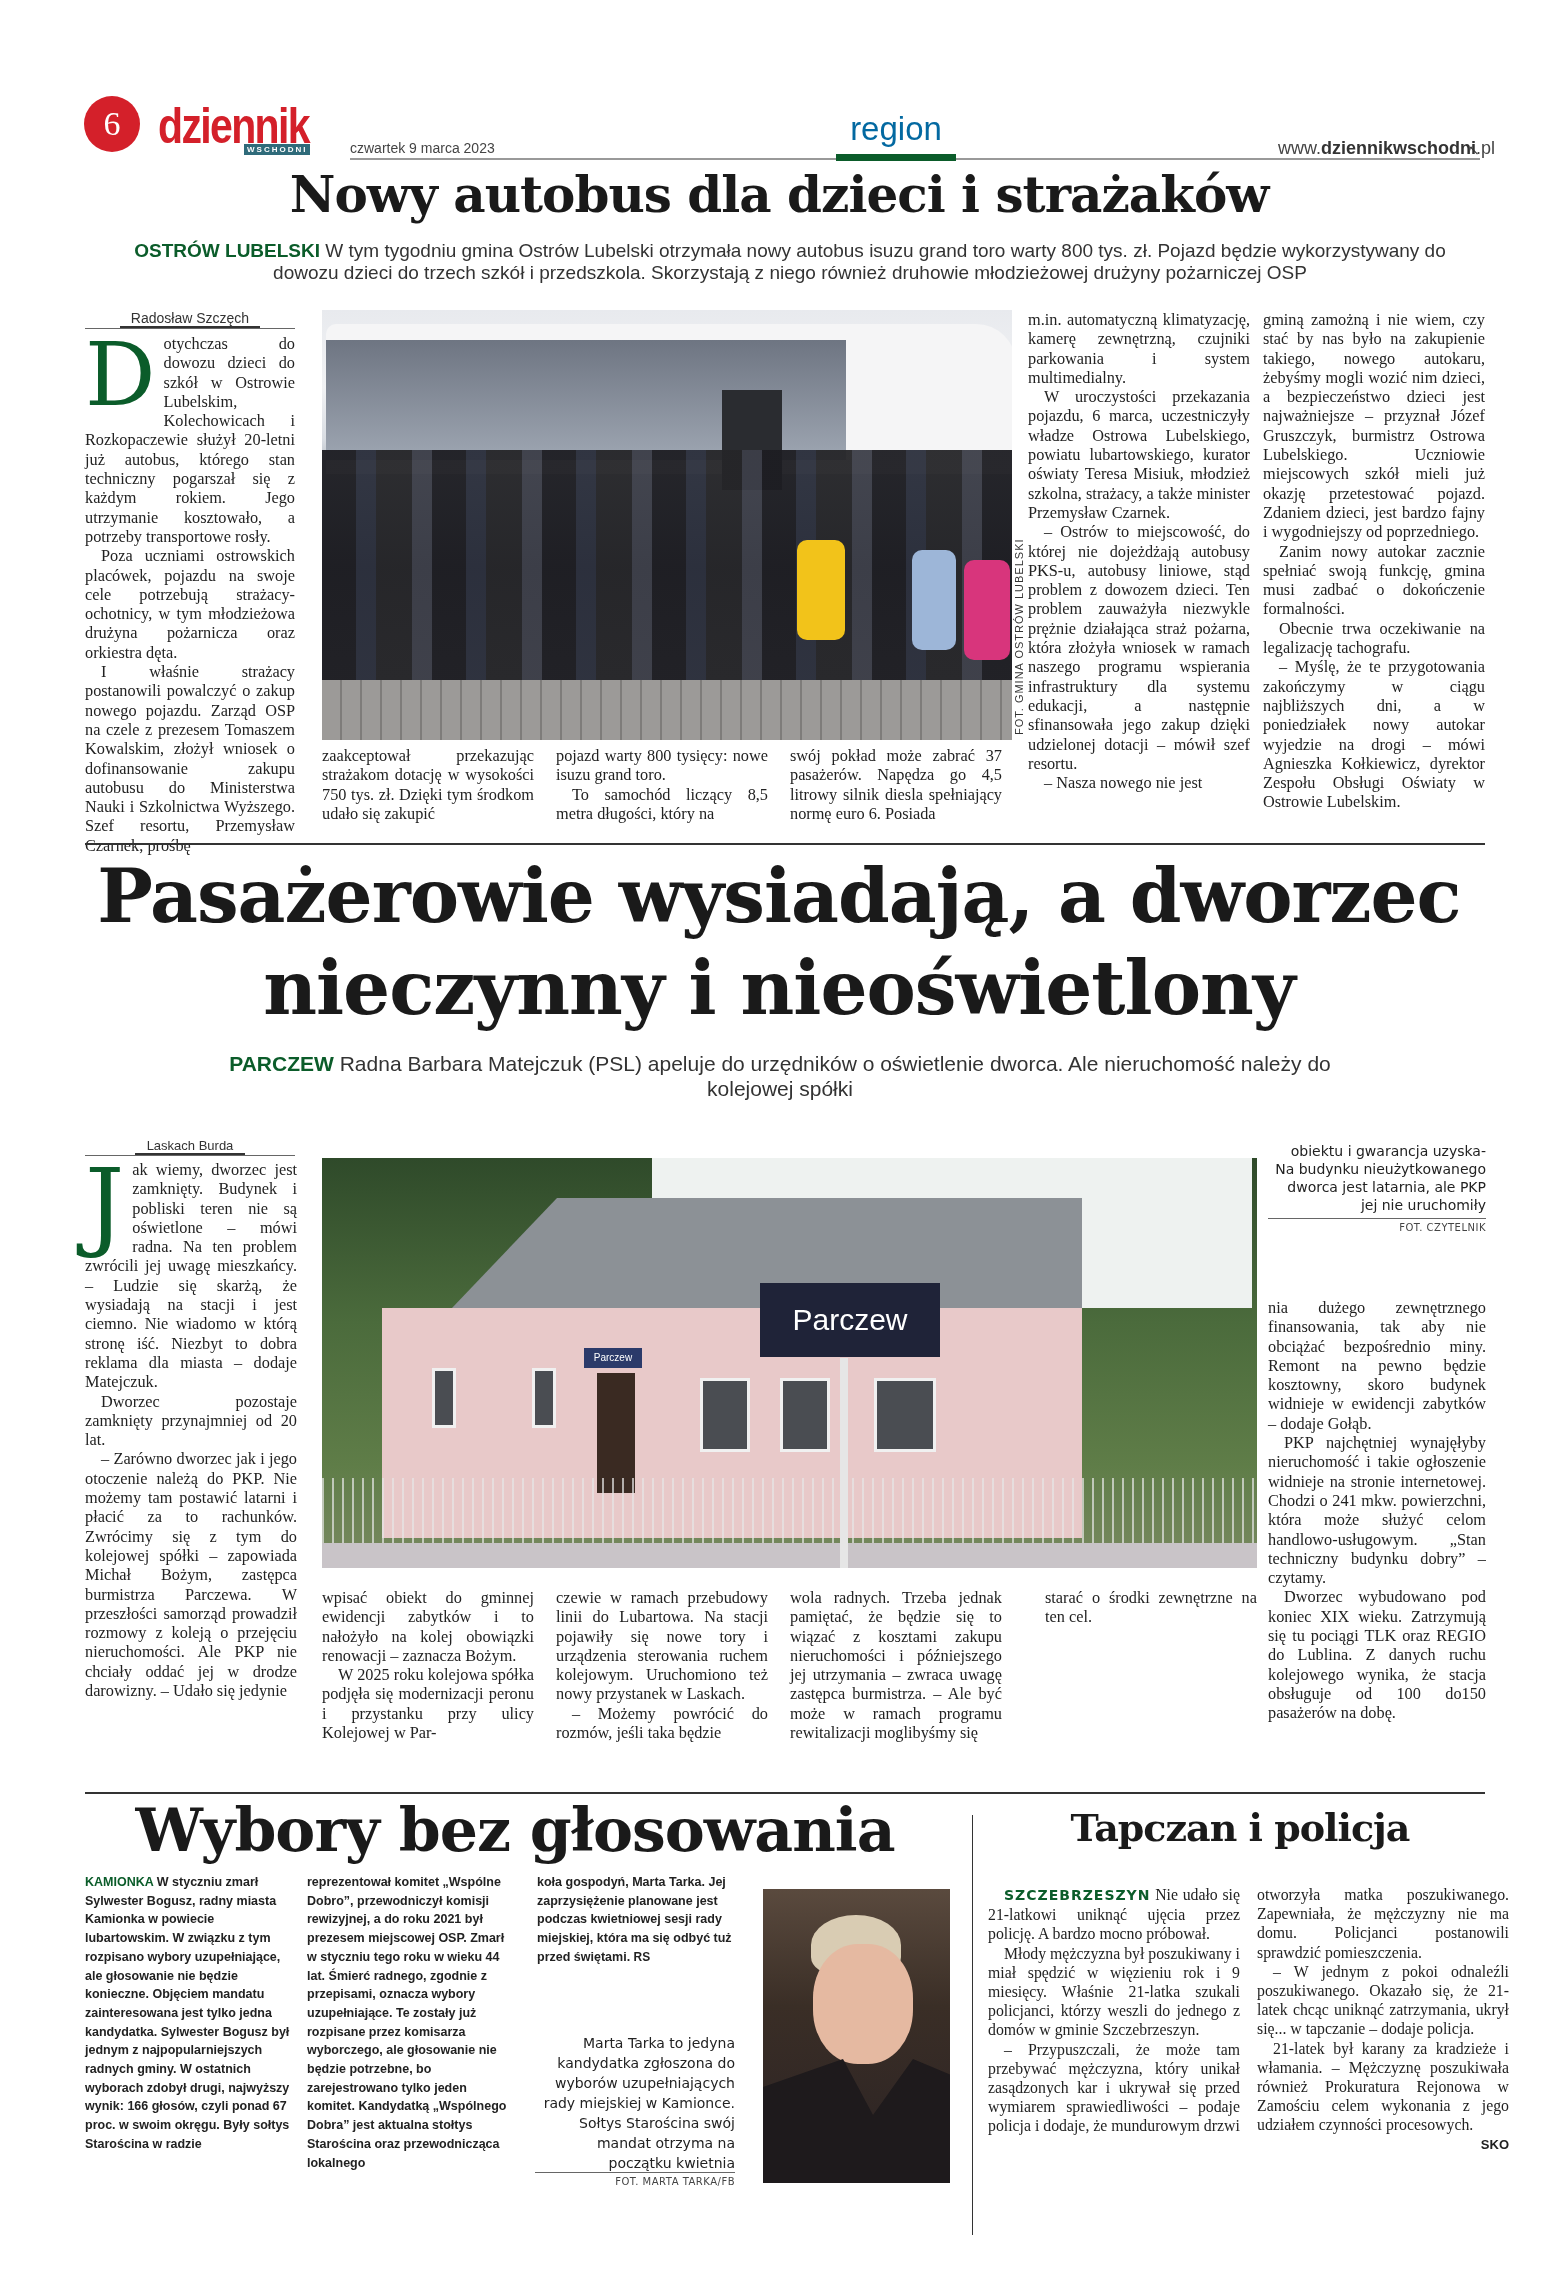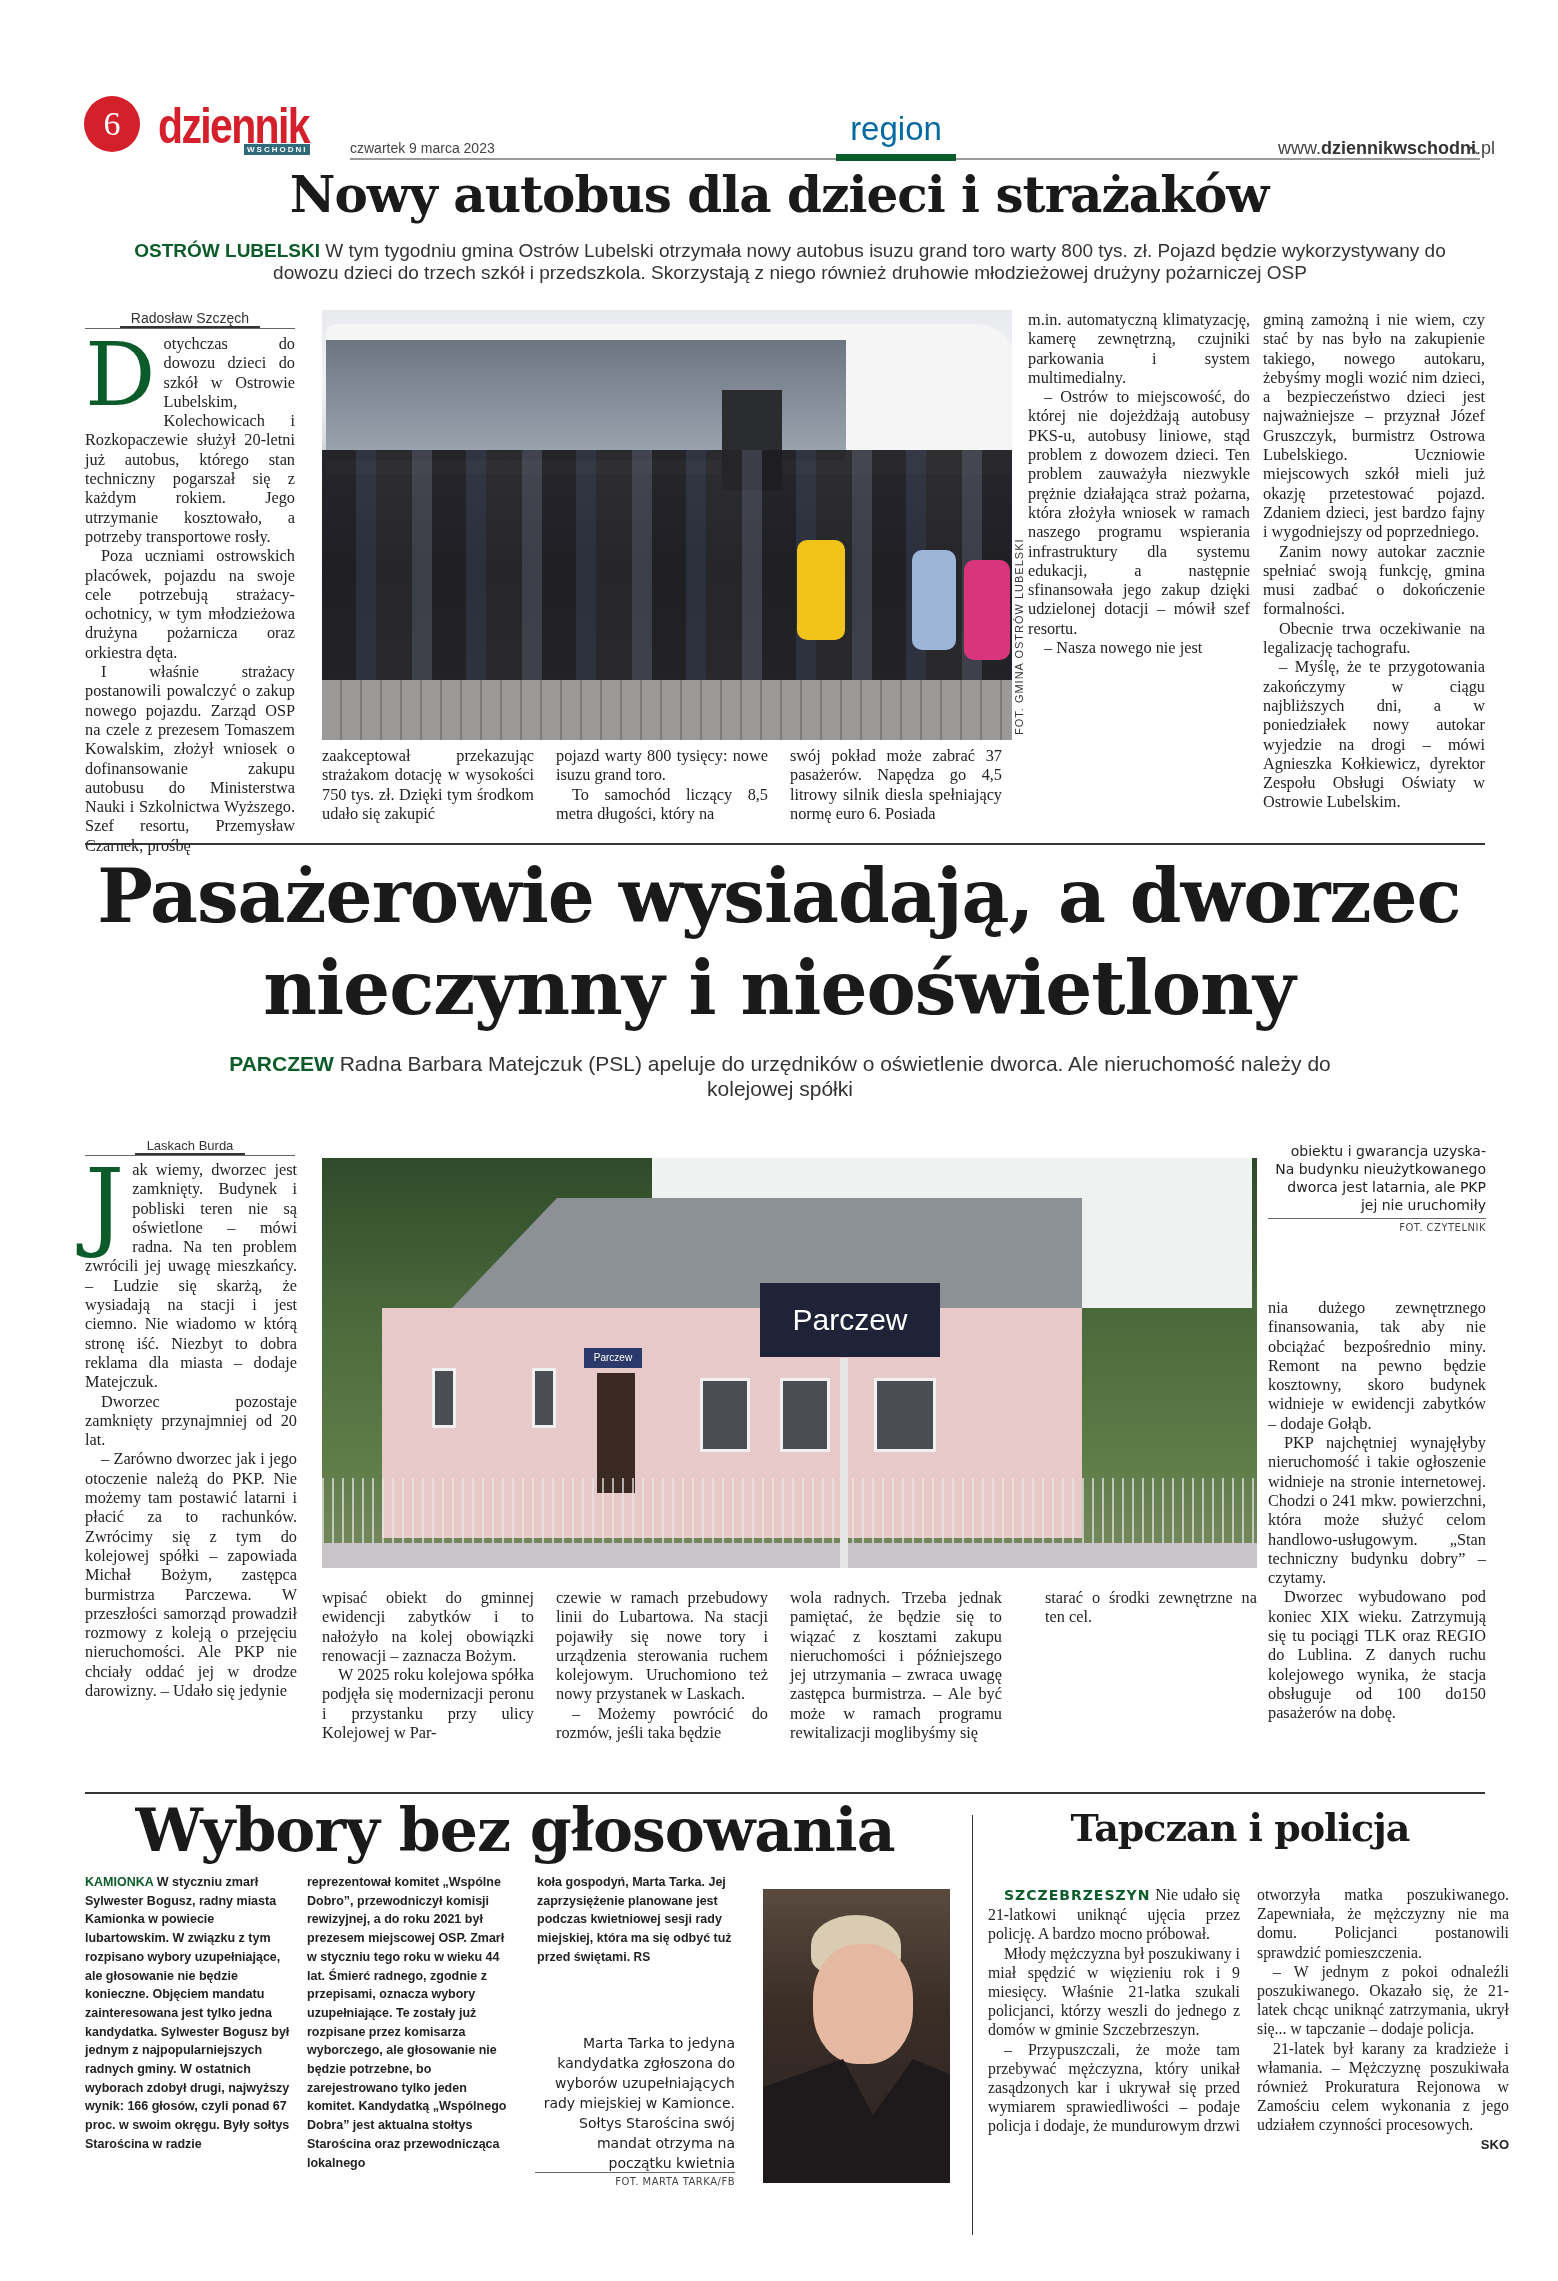--- a/index.html
+++ b/index.html
@@ -114,20 +114,21 @@
 </div>
 <div class="col" style="left:556px;top:746px;width:212px;">
   <p class="noindent">pojazd warty 800 tysięcy: nowe isuzu grand toro.</p>
   <p>To samochód liczący 8,5 metra długości, który na</p>
 </div>
 <div class="col" style="left:790px;top:746px;width:212px;">
   <p class="noindent">swój pokład może zabrać 37 pasażerów. Napędza go 4,5 litrowy silnik diesla spełniający normę euro 6. Posiada</p>
 </div>
 <div class="col" style="left:1028px;top:310px;width:222px;">
   <p class="noindent">m.in. automatyczną klimatyzację, kamerę zewnętrzną, czujniki parkowania i system multimedialny.</p>
+  <p>W uroczystości przekazania pojazdu, 6 marca, uczestniczyły władze Ostrowa Lubelskiego, powiatu lubartowskiego, kurator oświaty Teresa Misiuk, młodzież szkolna, strażacy, a także minister Przemysław Czarnek.</p>
   <p>– Ostrów to miejscowość, do której nie dojeżdżają autobusy PKS-u, autobusy liniowe, stąd problem z dowozem dzieci. Ten problem zauważyła niezwykle prężnie działająca straż pożarna, która złożyła wniosek w ramach naszego programu wspierania infrastruktury dla systemu edukacji, a następnie sfinansowała jego zakup dzięki udzielonej dotacji – mówił szef resortu.</p>
   <p>– Nasza nowego nie jest</p>
 </div>
 <div class="col" style="left:1263px;top:310px;width:222px;">
   <p class="noindent">gminą zamożną i nie wiem, czy stać by nas było na zakupienie takiego, nowego autokaru, żebyśmy mogli wozić nim dzieci, a bezpieczeństwo dzieci jest najważniejsze – przyznał Józef Gruszczyk, burmistrz Ostrowa Lubelskiego. Uczniowie miejscowych szkół mieli już okazję przetestować pojazd. Zdaniem dzieci, jest bardzo fajny i wygodniejszy od poprzedniego.</p>
   <p>Zanim nowy autokar zacznie spełniać swoją funkcję, gmina musi zadbać o dokończenie formalności.</p>
   <p>Obecnie trwa oczekiwanie na legalizację tachografu.</p>
   <p>– Myślę, że te przygotowania zakończymy w ciągu najbliższych dni, a w poniedziałek nowy autokar wyjedzie na drogi – mówi Agnieszka Kołkiewicz, dyrektor Zespołu Obsługi Oświaty w Ostrowie Lubelskim.</p>
 </div>
 

